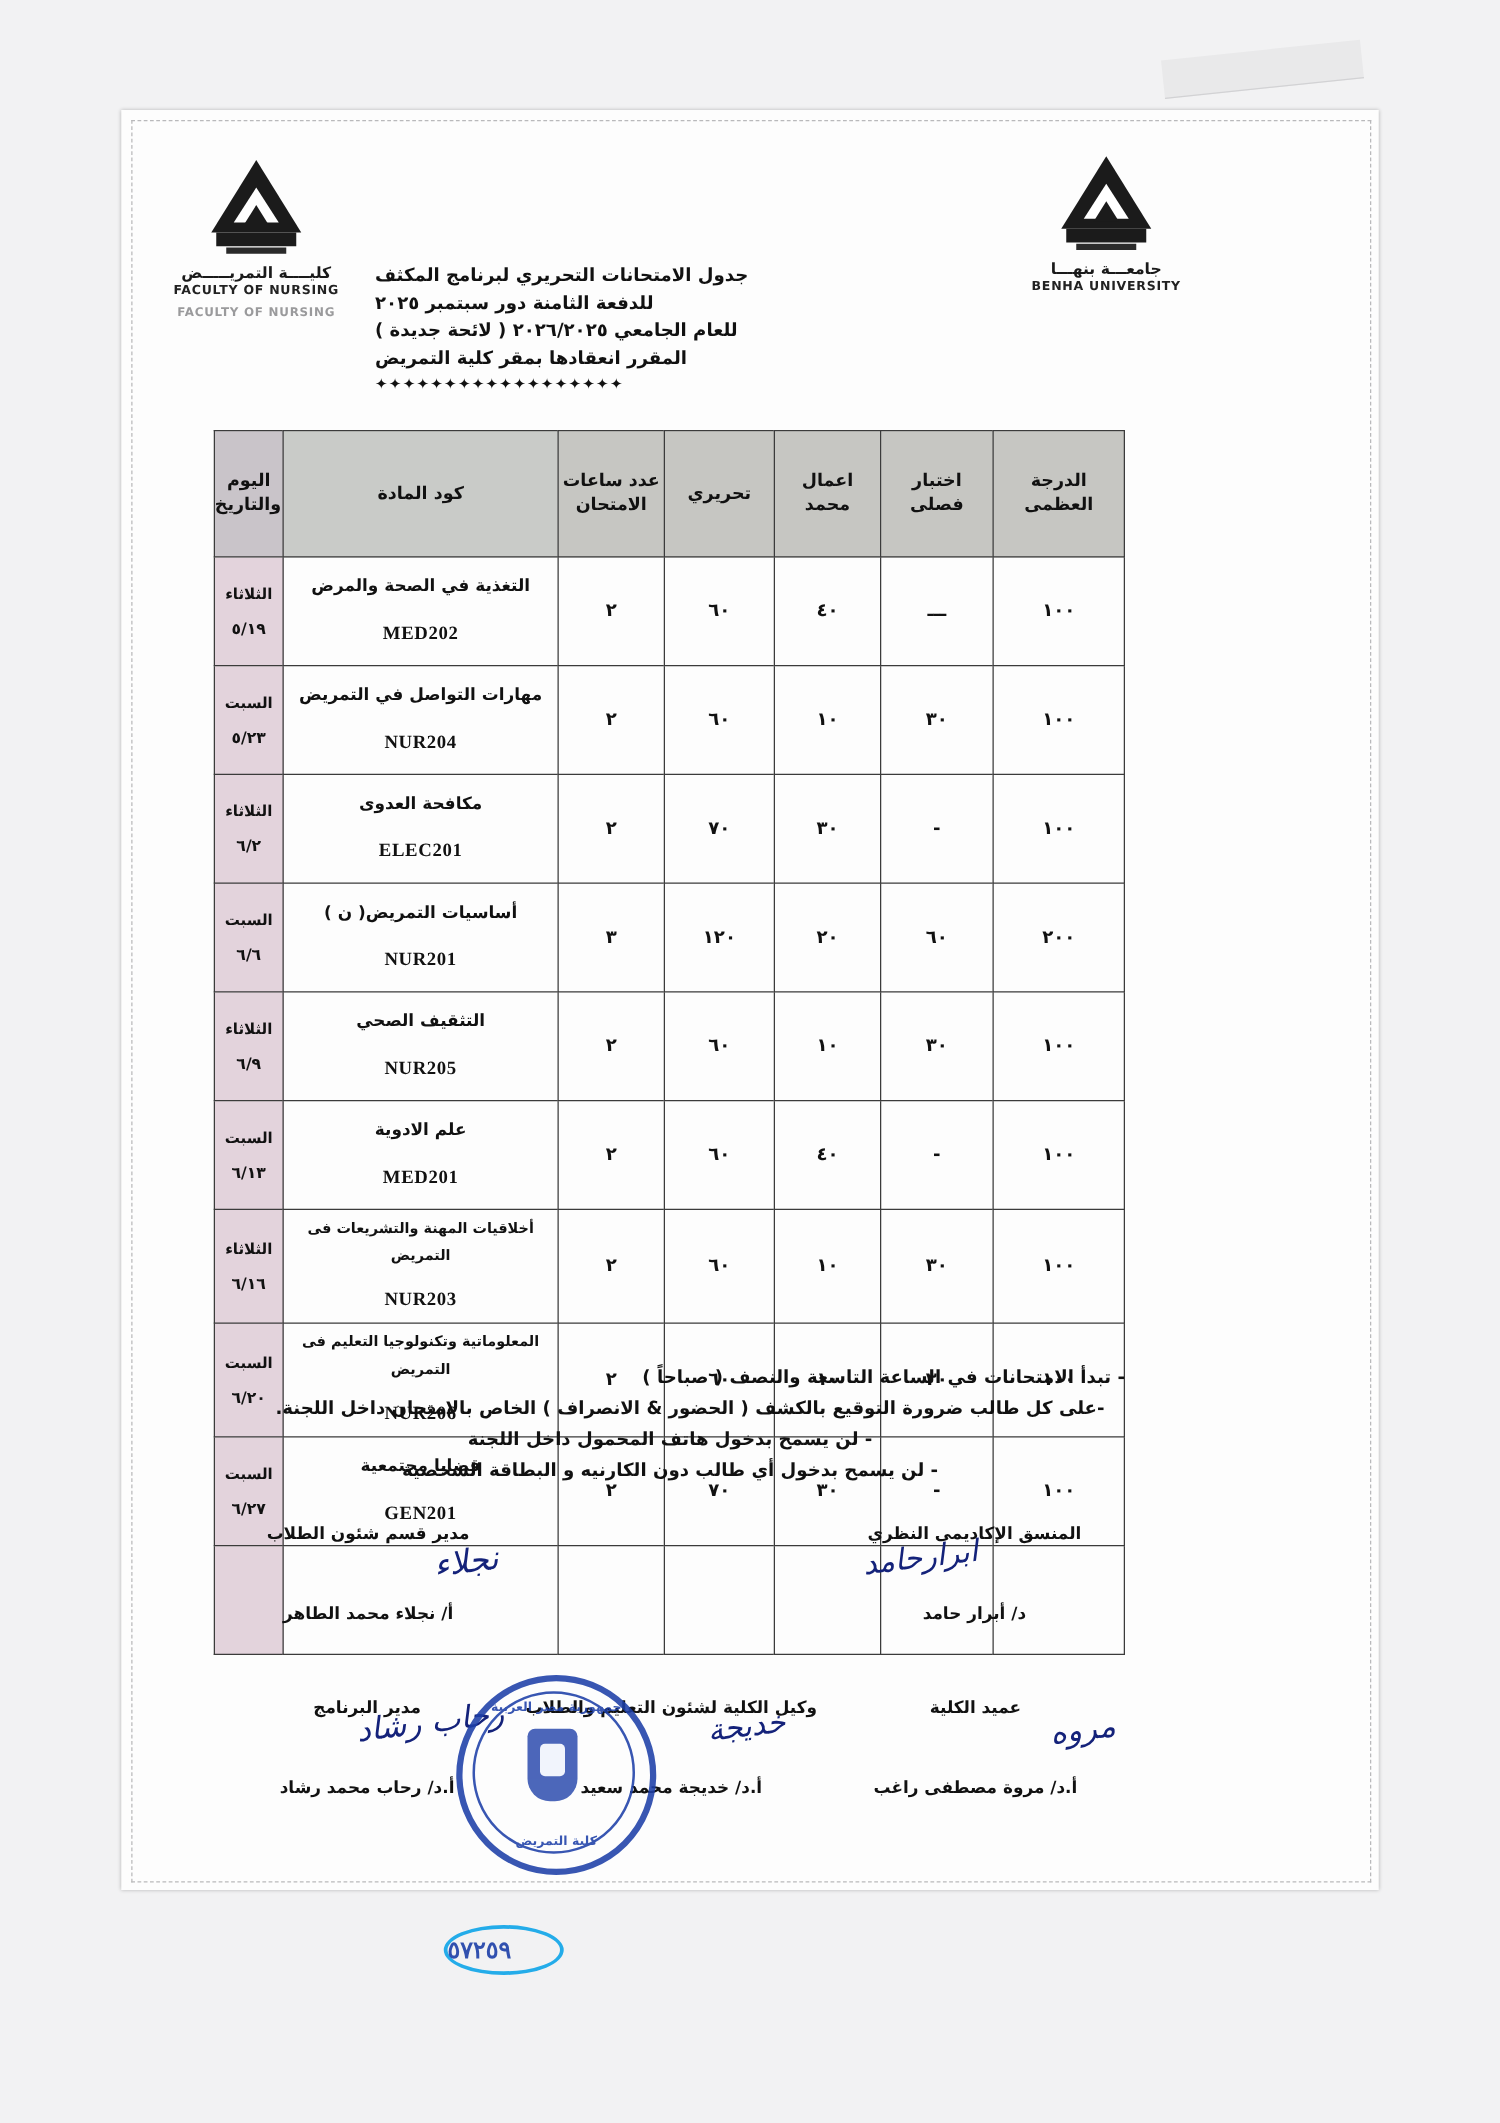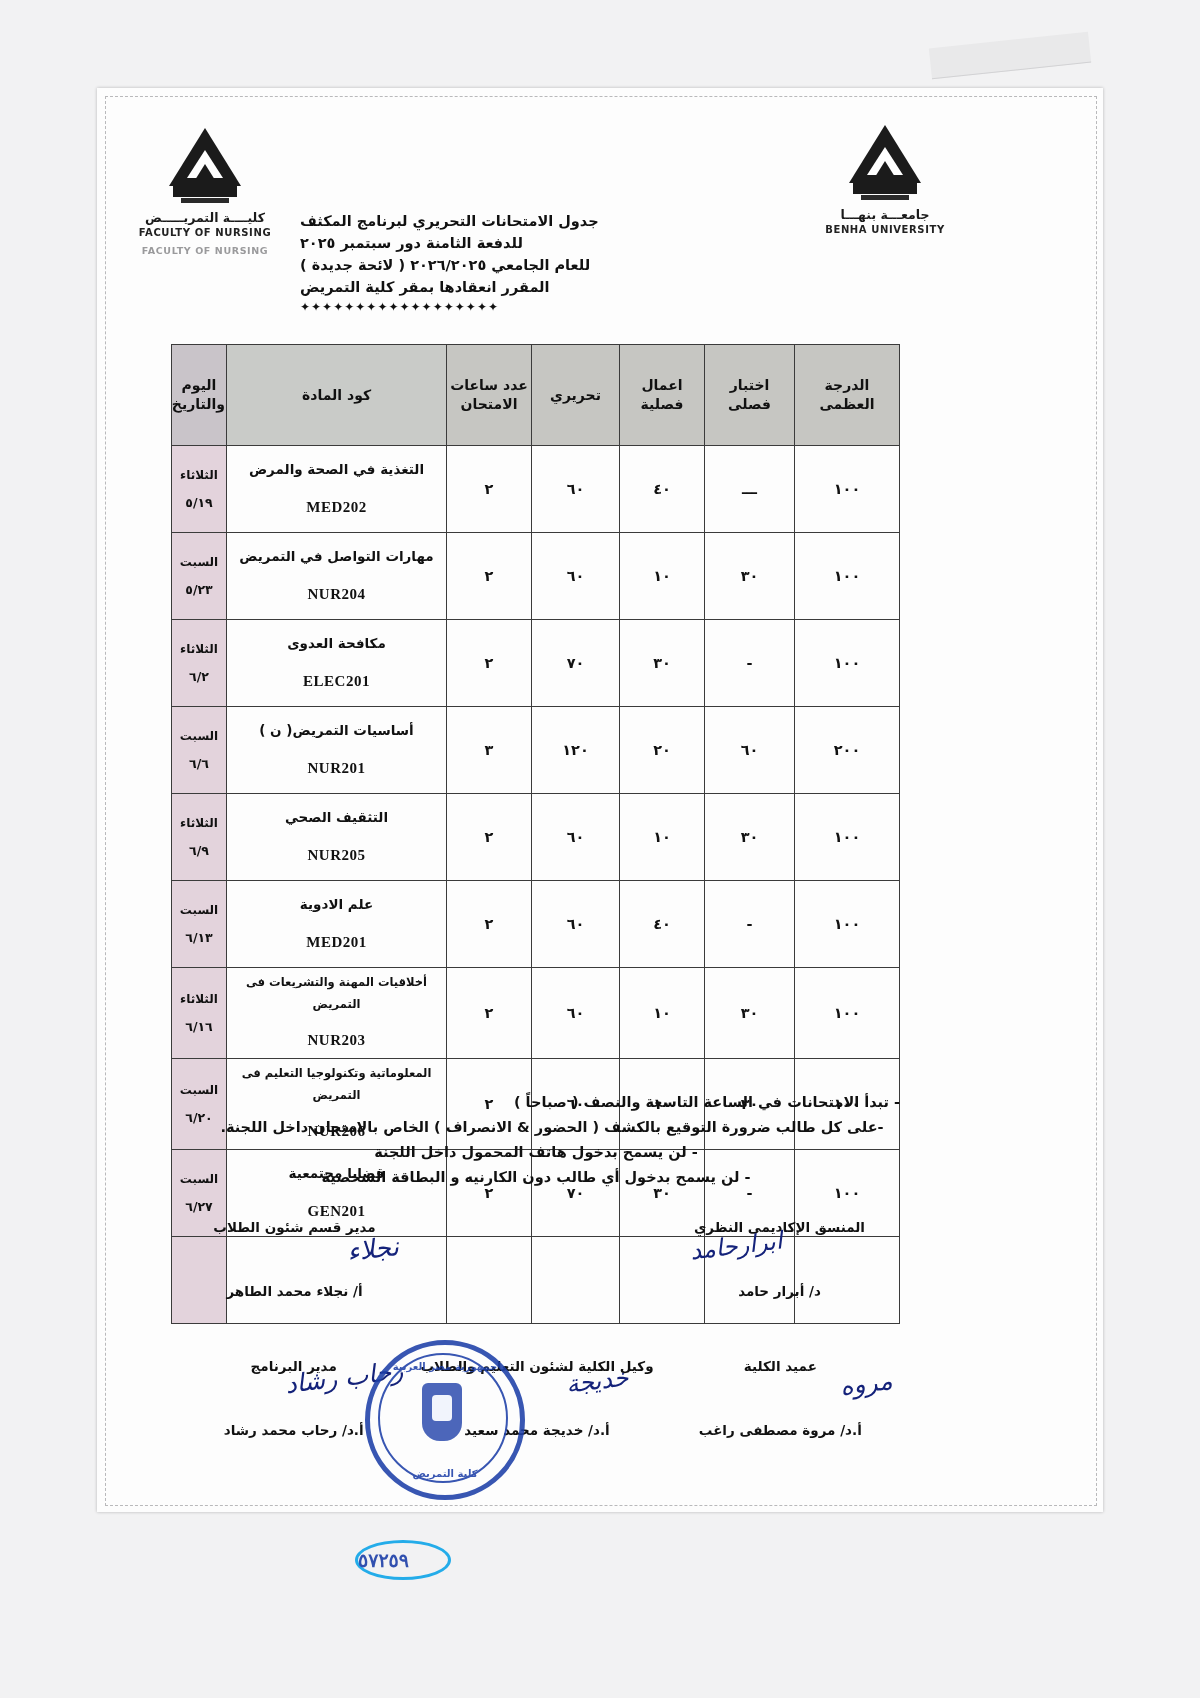--- a/index.html
+++ b/index.html
@@ -403,21 +403,21 @@
           <col class="c-work">
         <col class="c-writ">
           <col class="c-hours">
           <col class="c-subj">
           <col class="c-date">
       </colgroup>
       <thead>
         <tr>
           <th>الدرجة العظمى</th>
           <th>اختبار فصلى</th>
-          <th>اعمال فصلية</th>
+          <th>اعمال محمد</th>
           <th>تحريري</th>
           <th>عدد ساعات الامتحان</th>
           <th class="subj-h">كود المادة</th>
           <th class="date-h">اليوم والتاريخ</th>
         </tr>
       </thead>
       <tbody>
           <tr>
             <td>١٠٠</td>
             <td>ـــ</td>

